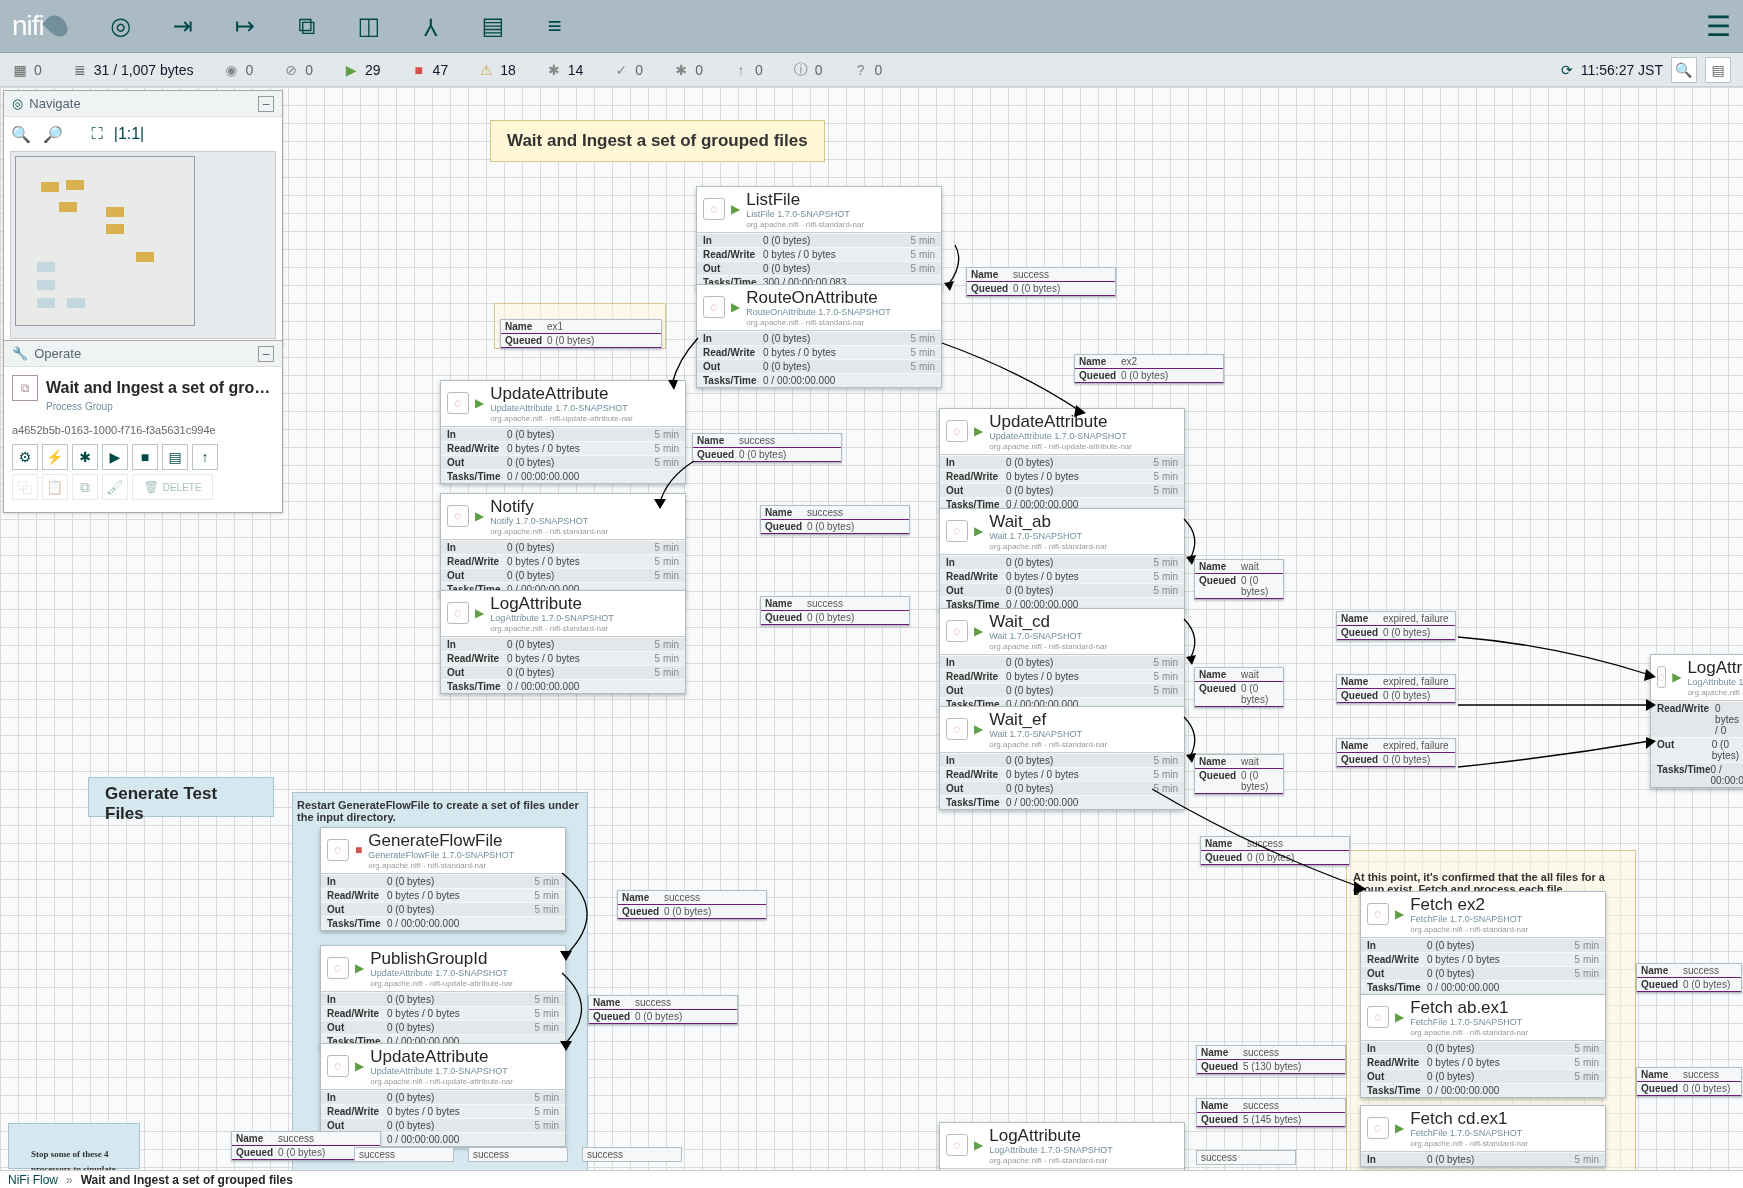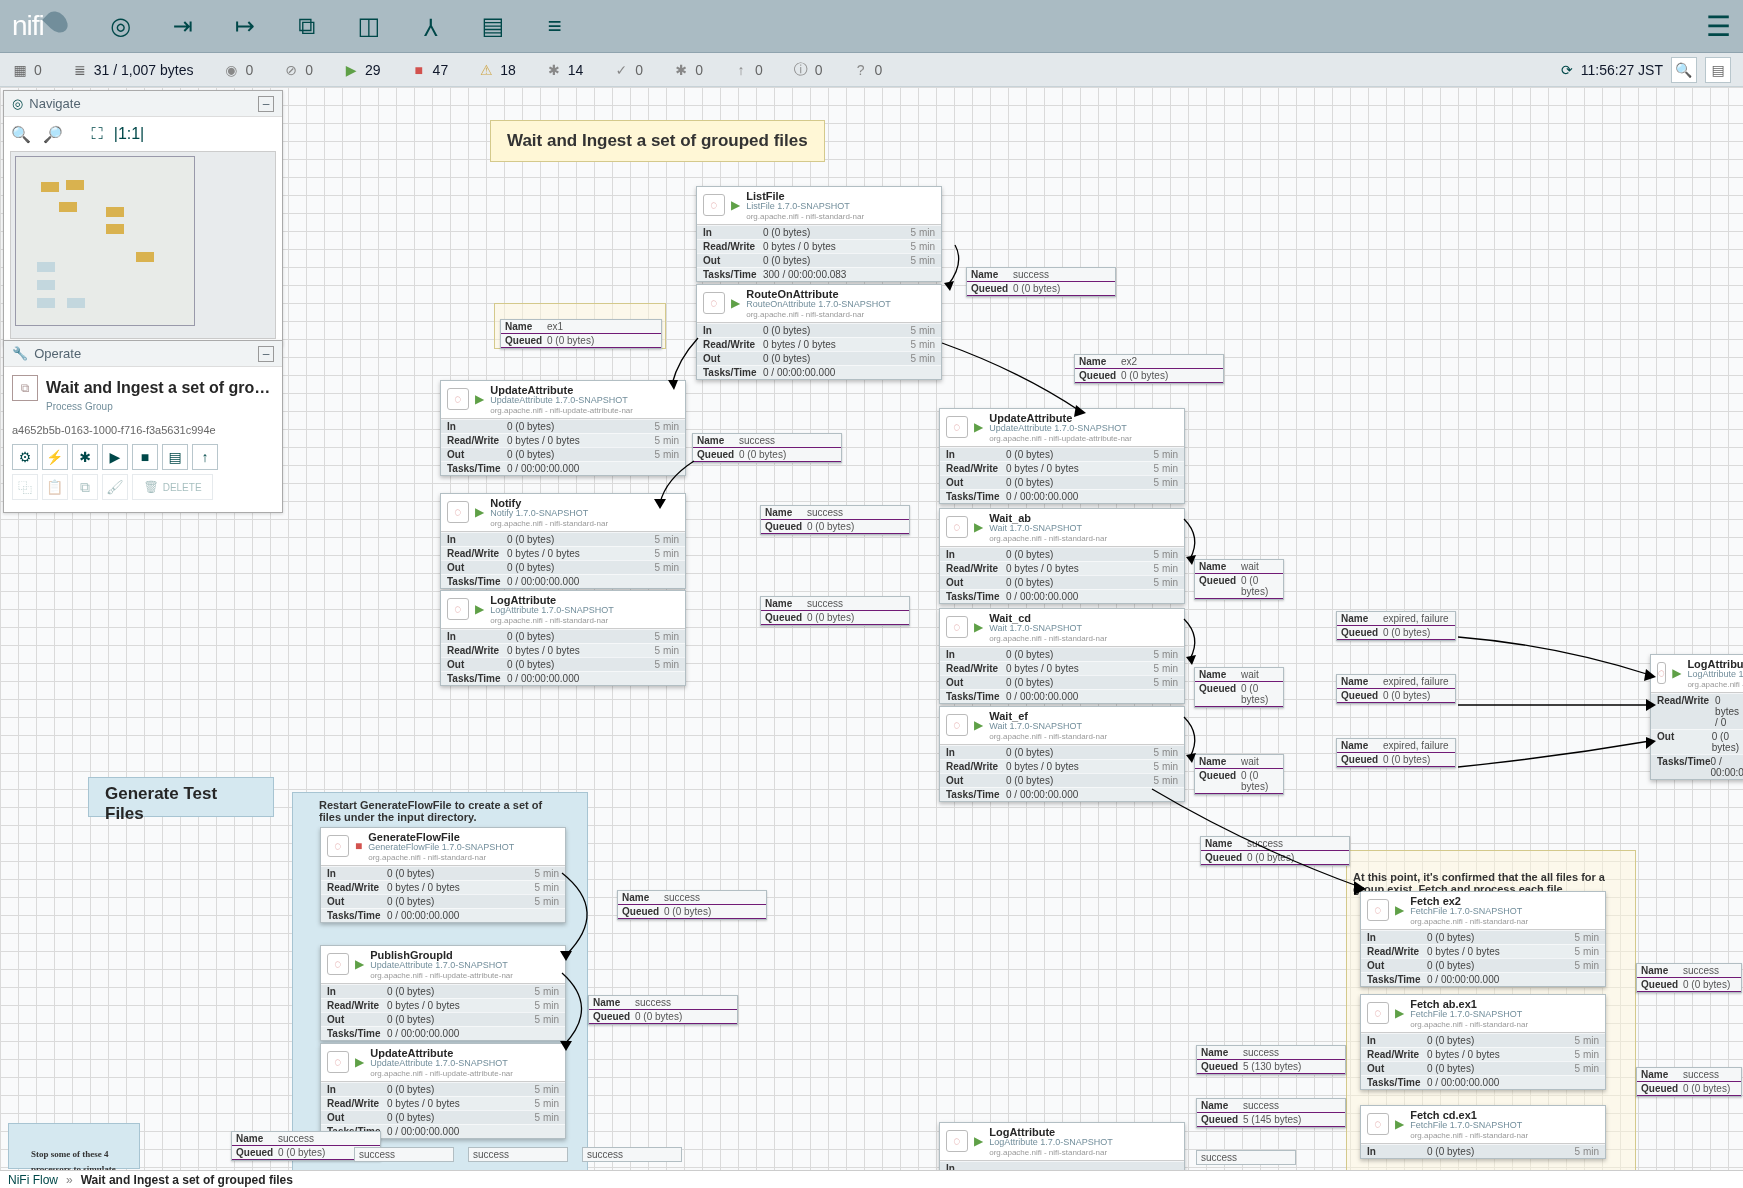--- a/index.html
+++ b/index.html
@@ -22,21 +22,21 @@
   align-items: center;
   padding: 0 12px;
   border-bottom: 1px solid #8fa3ae;
 }
 .logo {
   font-size: 28px;
   font-weight: 300;
   color: #fefefe;
   letter-spacing: -1px;
   display: flex;
-  align-items: flex-start;
+  align-items: center;
   margin-right: 40px;
 }
 .logo .drop {
   width: 18px; height: 24px;
   background: #728e9b;
   border-radius: 0 50% 50% 50%;
   transform: rotate(-45deg);
   margin-left: 4px;
 }
 .tb-icons { display: flex; gap: 32px; }
@@ -178,21 +178,21 @@
   gap: 6px;
   border-bottom: 1px solid #ccc;
 }
 .processor .picon {
   width:22px;height:22px;border:1px solid #bbb;border-radius:3px;
   display:flex;align-items:center;justify-content:center;font-size:12px;color:#c66;background:#fff;
 }
 .processor .prun { color:#5fa047; font-size:12px;}
 .processor .pstop { color:#d2524e; font-size:12px; }
 .processor .ptitle { display:flex; flex-direction:column; flex:1; }
-.processor .pname { font-weight:700; font-size:11px; color:#262626;}
+.processor .pname { font-weight:400; font-size:17px; color:#262626;}
 .processor .ptype { font-size:9px; color:#728e9b; line-height:1.1;}
 .processor .pbundle { font-size:8px; color:#999; }
 .processor .prow {
   display:flex; padding: 1px 6px; font-size:10px; color:#444;
   border-top: 1px solid rgba(255,255,255,0.6);
   background: #e9eef0;
 }
 .processor .prow:nth-child(even){ background: #e1e7ea; }
 .processor .pk { width: 60px; font-weight:700; color:#333;}
 .processor .pv { flex:1; }
@@ -375,21 +375,21 @@
   <div class="label" style="left:490px;top:33px;">Wait and Ingest a set of grouped files</div>
 
   <div class="group-box" style="left:494px;top:216px;width:172px;height:46px;">
     <div class="note" style="position:relative;padding:16px 6px;">Use ex1 files to notify.</div>
   </div>
   <div class="group-box" style="left:1346px;top:763px;width:290px;height:420px;">
     <div class="note" style="position:relative;padding:20px 6px;white-space:normal;width:270px;">At this point, it's confirmed that the all files for a group exist. Fetch and process each file.</div>
   </div>
 
   <div class="blue-box" style="left:292px;top:705px;width:296px;height:510px;">
-    <div class="note" style="position:relative;padding:6px 26px;white-space:normal;">Restart GenerateFlowFile to create a set of files under the input directory.</div>
+    <div class="note" style="position:relative;padding:6px 4px;white-space:normal;">Restart GenerateFlowFile to create a set of files under the input directory.</div>
   </div>
   <div class="blue-box" style="left:88px;top:690px;width:186px;height:40px;padding:6px 16px;font-size:17px;font-weight:700;">Generate Test Files</div>
   <div class="blue-box" style="left:8px;top:1036px;width:132px;height:34px;padding:22px;font-family:Liberation Serif, serif;">
     <span class="note" style="position:relative;font-size:9px;">Stop some of these 4 processors to simulate delay of arrival.</span>
   </div>
 
   <div class="processor" style="left:696px;top:99px;">
       <div class="phdr">
         <span class="picon">◌</span>
         <span class="prun">▶</span>

